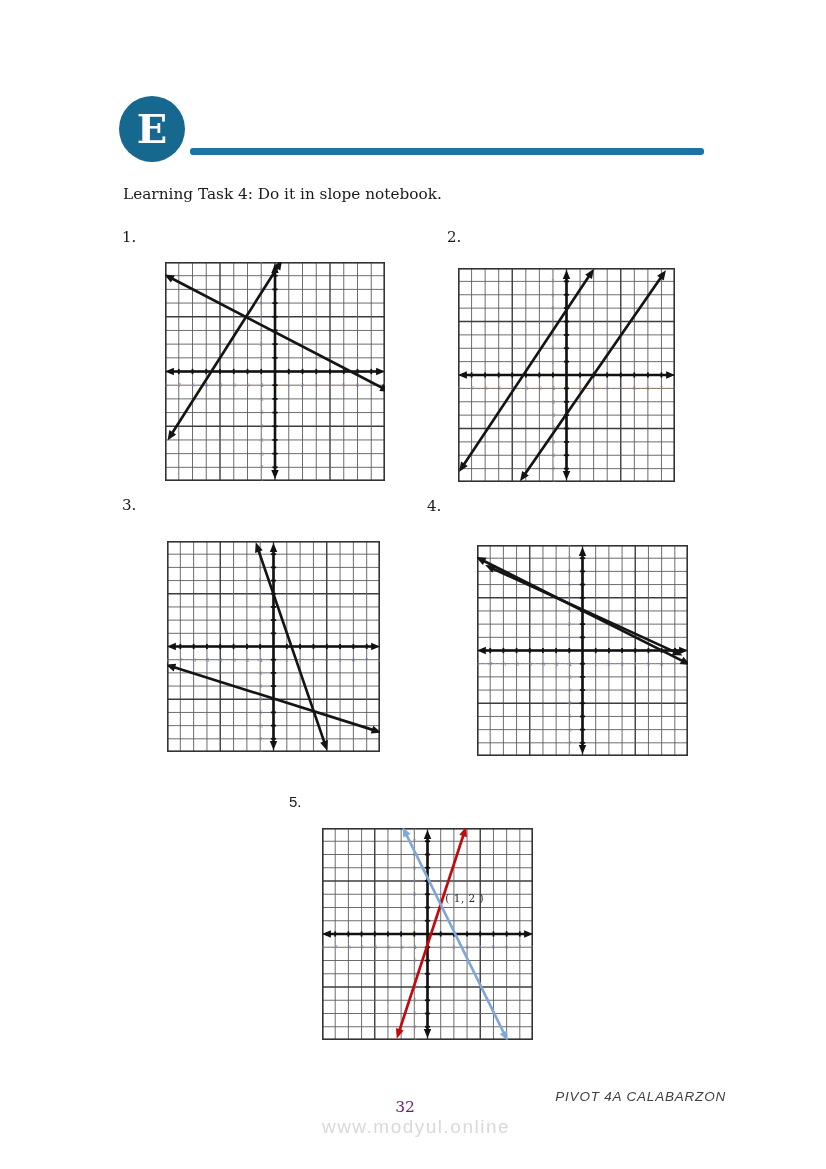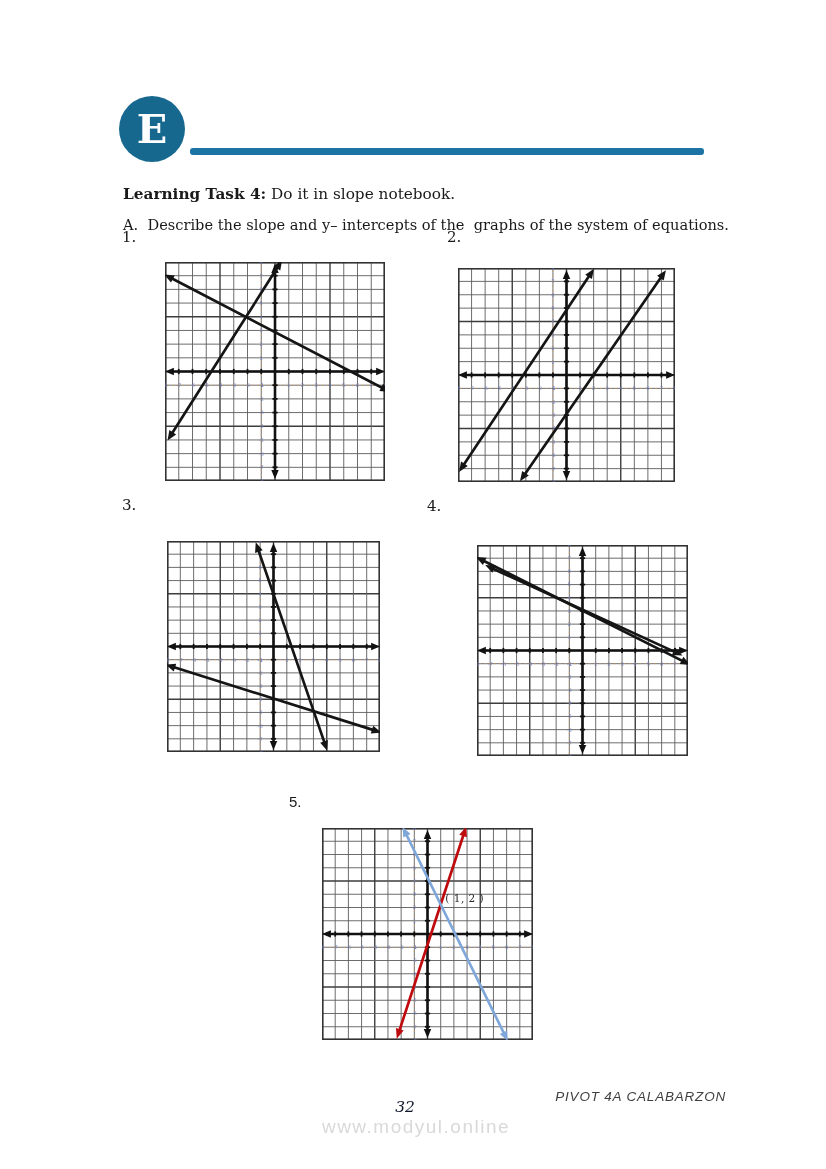--- a/index.html
+++ b/index.html
@@ -3,44 +3,43 @@
 <meta charset="utf-8">
 <style>
   html,body{margin:0;padding:0;background:#ffffff;}
   .page{position:relative;width:826px;height:1169px;background:#ffffff;overflow:hidden;
         font-family:"DejaVu Serif",serif;color:#1a1a1a;}
   .badge{position:absolute;left:119px;top:96px;width:66px;height:66px;border-radius:50%;
          display:flex;align-items:center;justify-content:center;}
   .badge span{color:#ffffff;font-family:"DejaVu Serif",serif;font-weight:bold;font-size:40px;line-height:1;}
   .rule{position:absolute;left:190px;top:148px;width:514px;height:7px;border-radius:3px;}
   .task{position:absolute;left:123px;top:170px;font-size:15.3px;white-space:nowrap;}
-  .task b{font-weight:bold;margin-top:32px;}
+  .task b{font-weight:normal;margin-top:32px;}
   .instruction{position:absolute;left:123px;top:201px;font-size:14.6px;white-space:pre;}
   .itemnum{position:absolute;font-size:15px;color:#1a1a1a;}
   .graphbox{position:absolute;}
   .graphbox svg{display:block;}
   .brand{position:absolute;right:100px;top:1073px;font-family:"Liberation Sans",sans-serif;
          font-style:italic;font-size:13.5px;letter-spacing:0.8px;color:#3f3f3f;margin-top:16px;}
-  .pagenum{position:absolute;left:0;top:1098px;width:810px;text-align:center;font-size:15.5px;color:#0f172a;font-style:italic;}
+  .pagenum{position:absolute;left:0;top:1098px;width:810px;text-align:center;font-size:15.5px;color:#701a75;}
   .watermark{position:absolute;left:10px;top:1116px;width:812px;text-align:center;
              font-family:"Liberation Sans",sans-serif;font-size:19px;letter-spacing:1.5px;color:#d9d9d9;}
 </style>
 </head>
 <body>
 
 <div class="page">
 
   <div class="badge" style="background: rgb(23, 104, 143);">
     <span>E</span>
   </div>
   <div class="rule" style="background: rgb(27, 116, 164);"></div>
 
   <p class="task"><b>Learning Task 4:</b><span> Do it in slope notebook.</span></p>
 
-  <p class="instruction">A.  Describe the slope and y– intercepts of the  graphs of the system of equations.</p>
 
   <span class="itemnum" style="left:122px;top:228px">1.</span>
   <span class="itemnum" style="left:447px;top:228px">2.</span>
   <span class="itemnum" style="left:122px;top:496px">3.</span>
   <span class="itemnum" style="left:427px;top:497px">4.</span>
   <span class="itemnum" style="left:289px;top:793px;font-family:'Liberation Sans',sans-serif;">5.</span>
 
   <div class="graphbox" style="left:165px;top:262px;width:220px;height:219px">
     <svg width="220" height="219" viewBox="0 0 220 219">
         <line x1="0" y1="0" x2="0" y2="219" stroke="#3d3d3d" stroke-width="1.4"></line>

